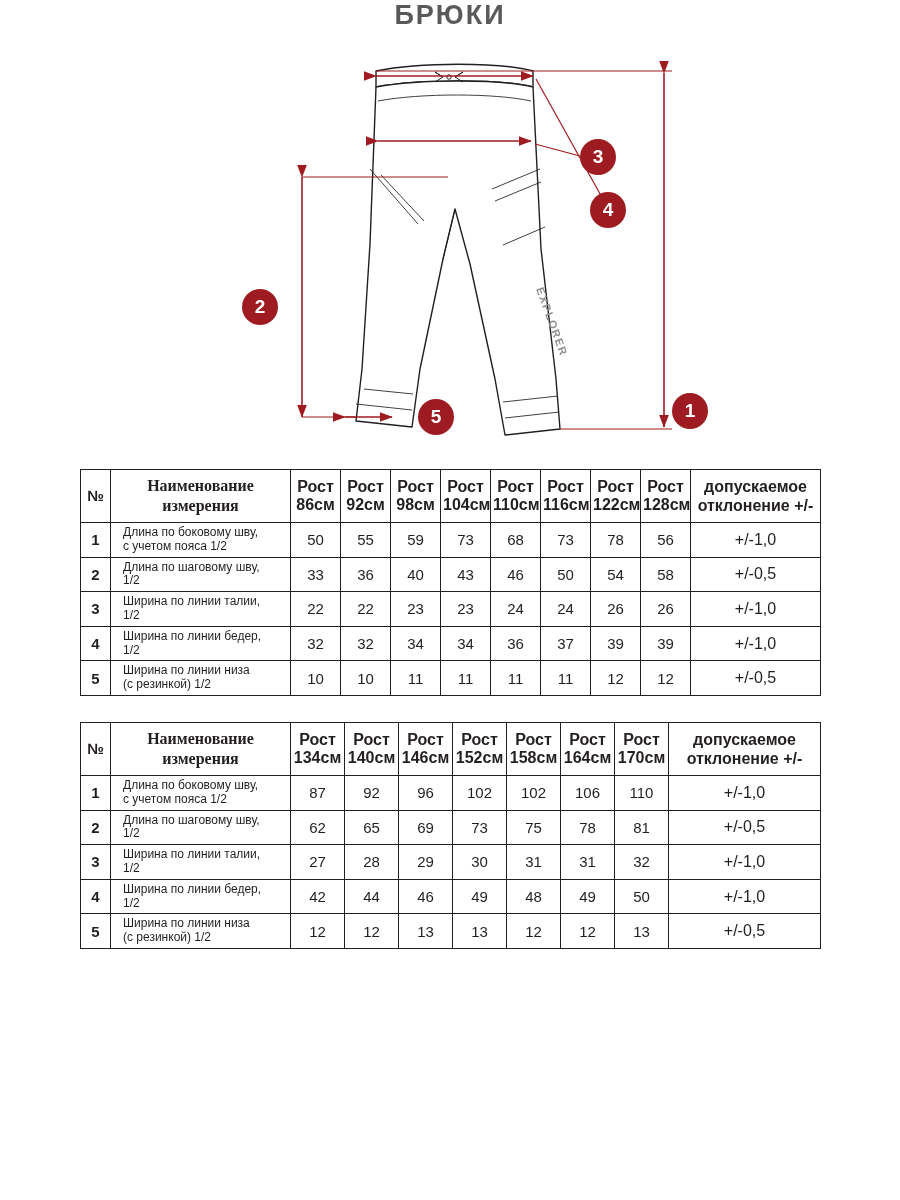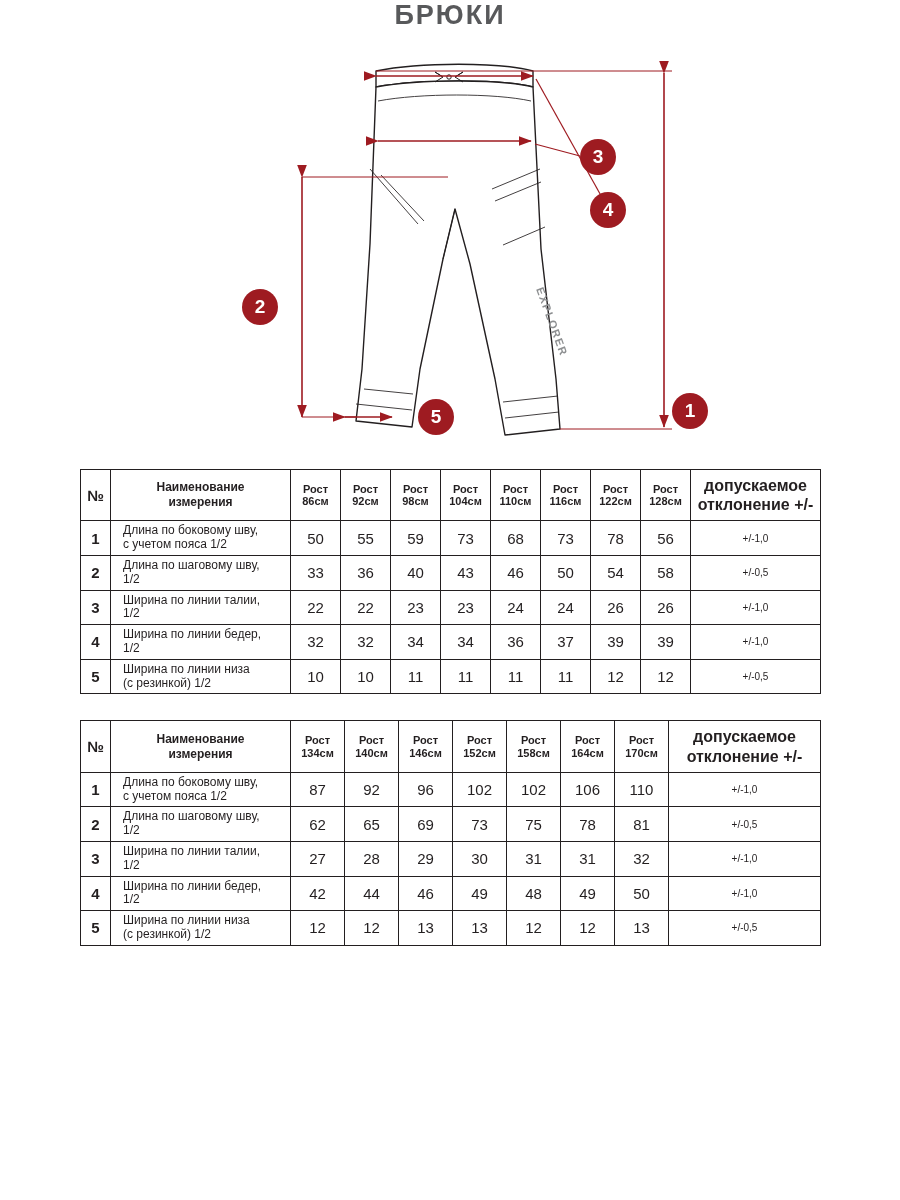--- a/index.html
+++ b/index.html
@@ -68,50 +68,51 @@
   table td, table th {
     border: 1px solid #231f20;
     text-align: center;
     vertical-align: middle;
     font-size: 15px;
     color: #231f20;
     padding: 2px 1px;
   }
   thead td {
     font-weight: bold;
-    font-size: 11px;
+    font-size: 16px;
     line-height: 1.15;
     padding: 6px 2px;
   }
   thead td.head-num {
     font-size: 15px;
   }
   thead td.head-name {
-    font-size: 12px;
+    font-size: 16px;
     line-height: 1.25;
+    font-family: Liberation Serif, serif;
   }
   thead td.head-dev {
     font-size: 16px;
     line-height: 1.2;
   }
   tbody td.num {
     font-weight: bold;
     font-size: 15px;
   }
   tbody td.name {
     text-align: left;
     font-size: 12px;
     line-height: 1.15;
     padding: 3px 4px 3px 12px;
   }
   tbody td.val {
     font-size: 15px;
   }
   tbody td.dev {
-    font-size: 10px;
+    font-size: 16px;
   }
   .table2-wrap { margin-top: 26px; }
   .tbl1 col.c-num    { width: 30px; }
   .tbl1 col.c-name   { width: 180px; }
   .tbl1 col.c-size   { width: 50px; }
   .tbl1 col.c-dev    { width: 130px; }
   .tbl2 col.c-num    { width: 30px; }
   .tbl2 col.c-name   { width: 180px; }
   .tbl2 col.c-size   { width: 54px; }
   .tbl2 col.c-dev    { width: 152px; }

